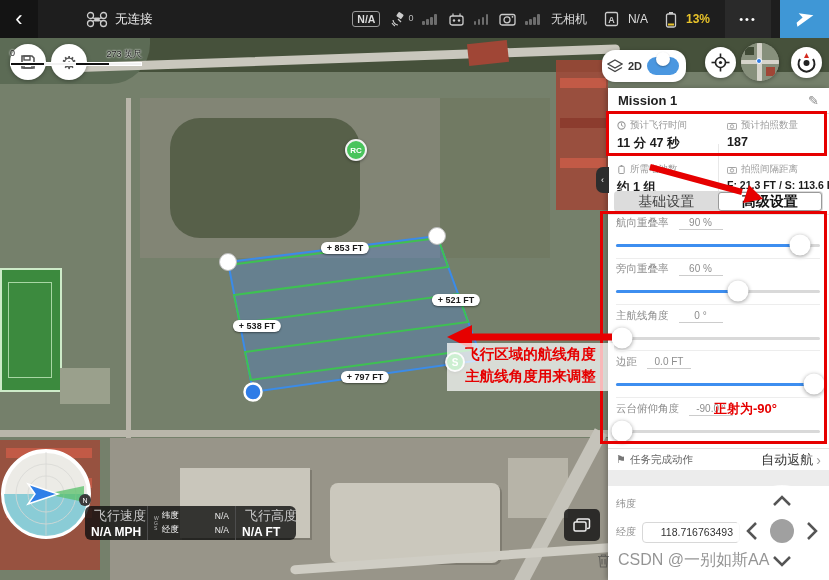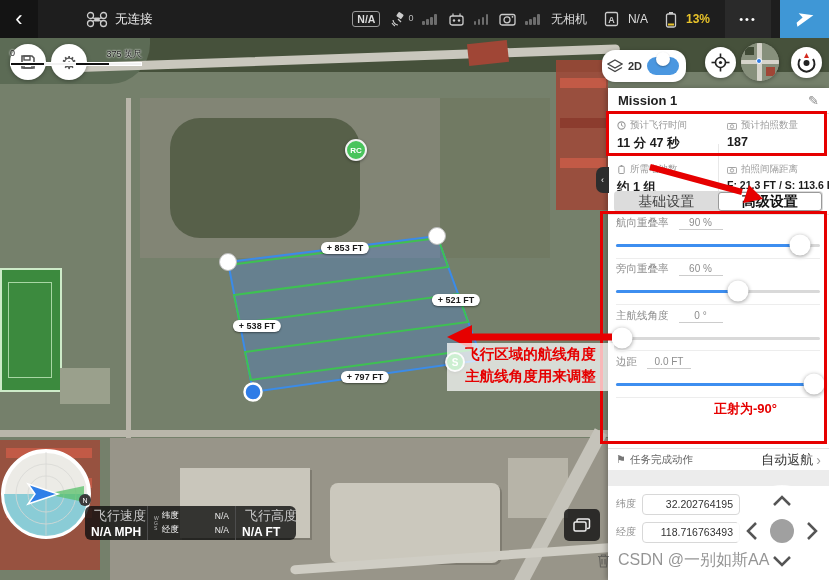--- a/index.html
+++ b/index.html
@@ -146,21 +146,21 @@
         <rect x="5" y="3" width="6" height="4" fill="none" stroke="#555" stroke-width="1.4"></rect>
         <rect x="5" y="10" width="8" height="5" fill="none" stroke="#555" stroke-width="1.4"></rect>
       </svg>
   </div>
   <div class="rbtn" style="left:51px;top:44px;width:36px;height:36px;">
     <span style="font-size:18px;color:#555;font-family:'DejaVu Sans',sans-serif;">⚙</span>
   </div>
   <div class="scalebar">
     <div class="lbls">
         <span>0</span>
-        <span>375 英尺</span>
+        <span>273 英尺</span>
       </div>
     <div class="bar">
         <i></i>
         <i></i>
         <i></i>
         <i></i>
       </div>
   </div>
 
   <div class="pill2d">
@@ -293,32 +293,41 @@
       <div class="srow-head">
           <span class="slabel">边距</span>
           <span class="sval">0.0 FT</span>
         </div>
       <div class="track">
           <div class="fill" style="width: 97%;"></div>
           <div class="knob" style="left: 97%;"></div>
         </div>
     </div>
     <div class="sep" style="top:309px;"></div>
+    <div class="srow" style="top:312px;">
+      <div class="srow-head">
+          <span class="slabel">云台俯仰角度</span>
+          <span class="sval">-90.0 °</span>
+        </div>
+      <div class="track">
+          <div class="fill" style="width: 3%;"></div>
+          <div class="knob" style="left: 3%;"></div>
+        </div>
+    </div>
 
     <div class="finish">
       <span style="font-size:11px;color:#777;font-family:'DejaVu Sans',sans-serif;">⚑</span>
       <span class="fl">任务完成动作</span>
       <span class="fv">自动返航</span>
       <span class="chev">›</span>
     </div>
     <div class="gapband"></div>
 
     <div class="crow" style="top:404px;">
       <span class="cl">纬度</span>
-      <input readonly="" value="32.202764195" style="">
     </div>
     <div class="crow" style="top:432px;">
       <span class="cl">经度</span>
       <input readonly="" value="118.716763493" style="">
     </div>
   </div>
 
   <div class="redrect" style="left:606px;top:111px;width:221px;height:45px;"></div>
   <div class="redrect" style="left:600px;top:211px;width:227px;height:233px;"></div>
   <svg class="annsvg" width="829" height="580" viewBox="0 0 829 580">

